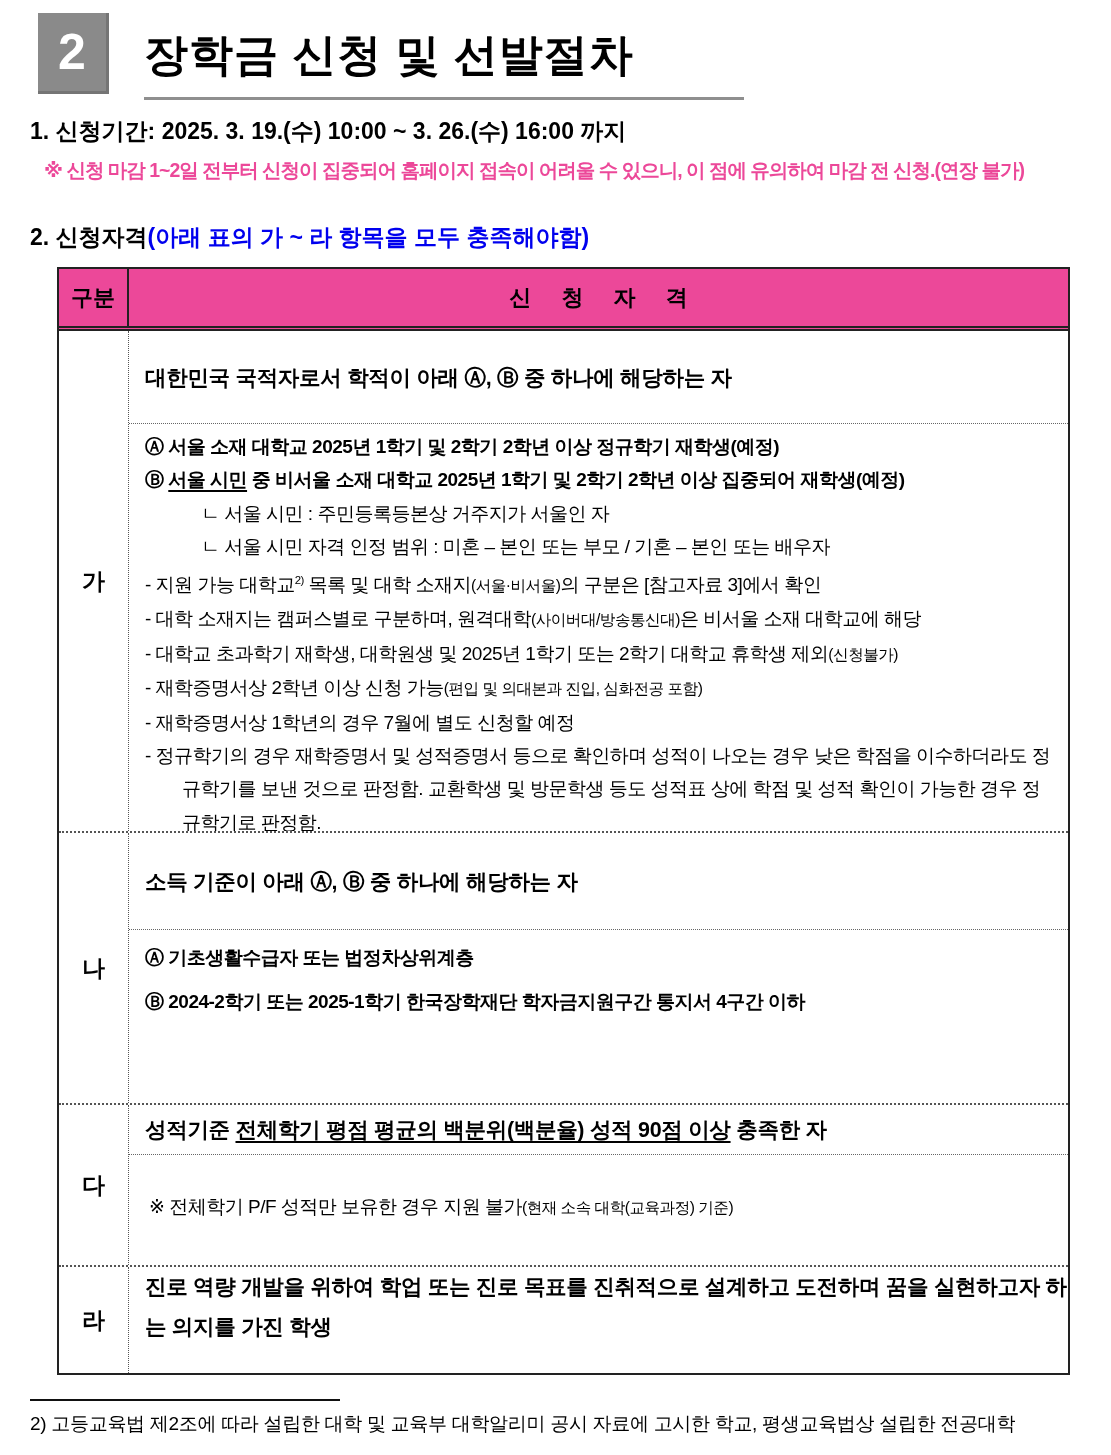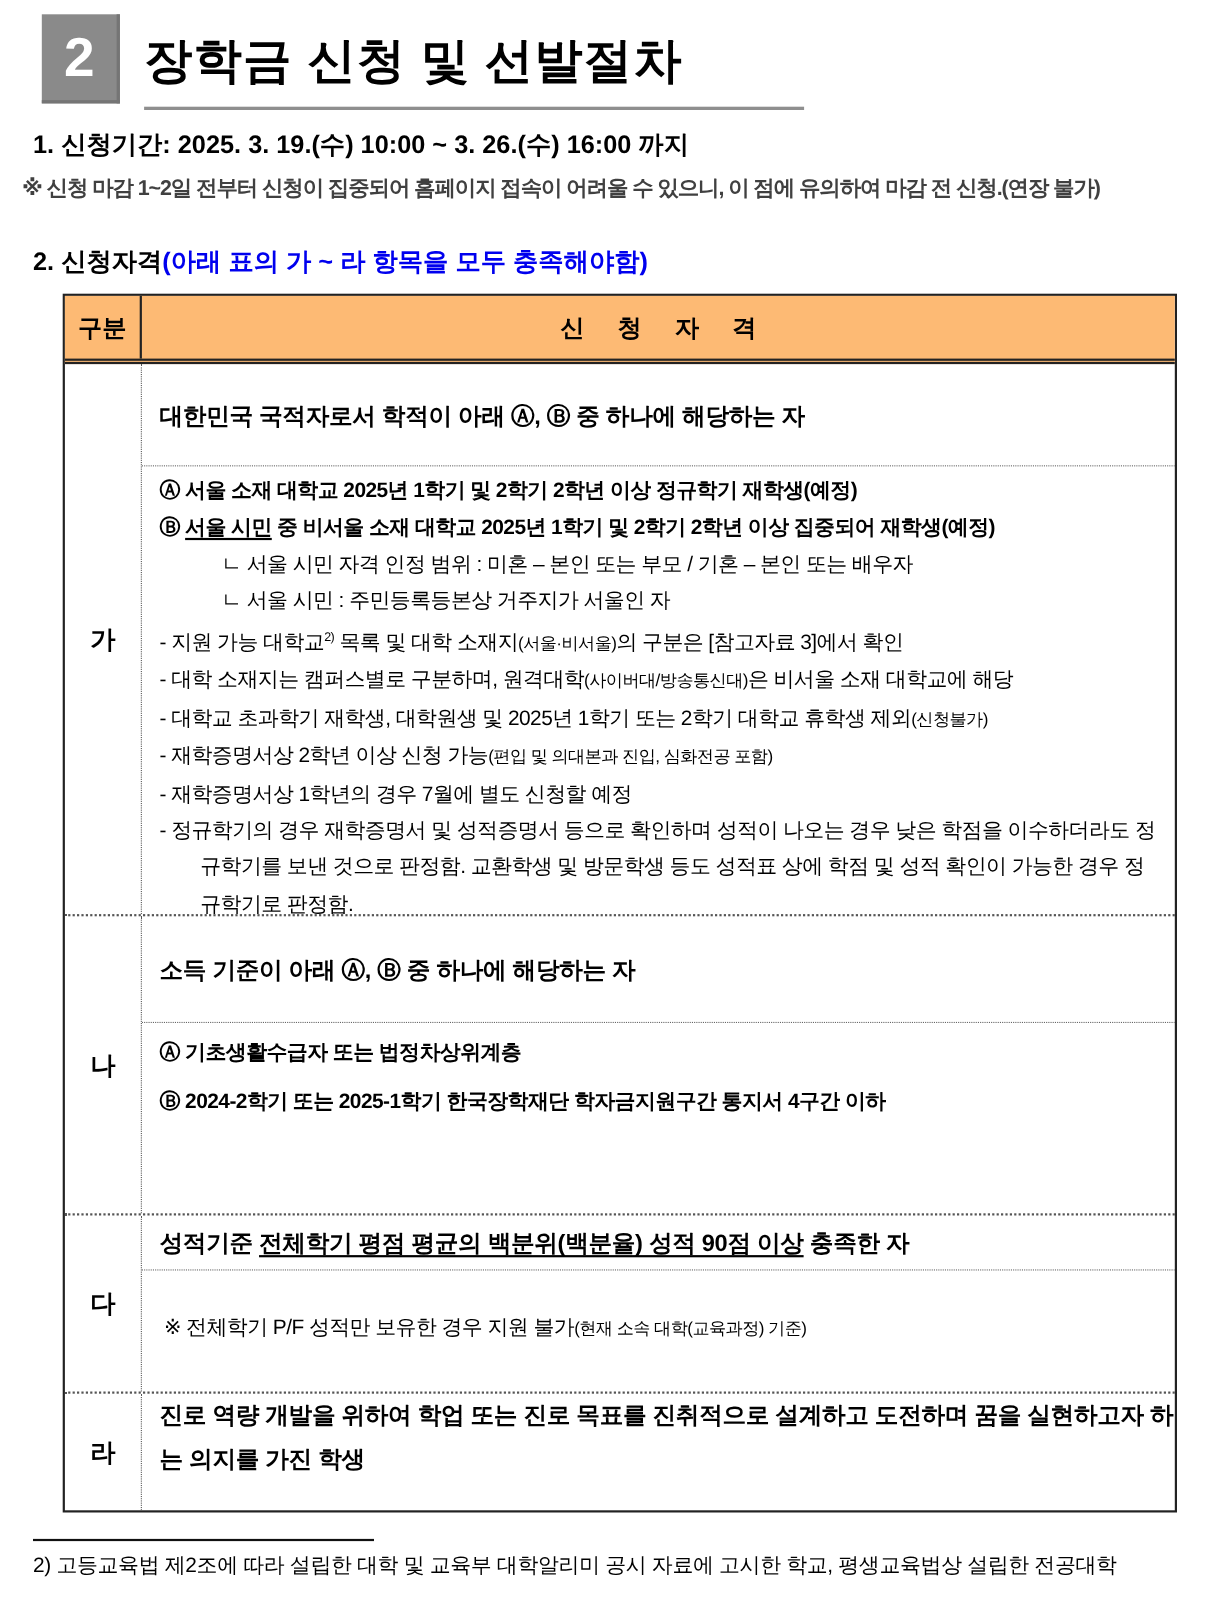--- a/index.html
+++ b/index.html
@@ -9,32 +9,32 @@
     font-family:"Liberation Sans","DejaVu Sans",sans-serif;
   }
   
   .hdr { display:flex; align-items:flex-start; padding:13px 0 0 38px; }
   .badge {
     width:68px; height:78px; background:#8a8a8a; color:#ffffff;
     font-size:50px; font-weight:bold;
     display:flex; align-items:center; justify-content:center;
     border-right:3px solid #757575; border-bottom:3px solid #757575;
   }
-  .title-wrap { margin-left:22px; width:600px; height:84px; border-bottom:3px solid #8f8f8f; display:flex; align-items:center; }
+  .title-wrap { margin-left:35px; width:600px; height:84px; border-bottom:3px solid #8f8f8f; display:flex; align-items:center; }
   .title { margin:0; font-size:44px; font-weight:bold; letter-spacing:1px; white-space:nowrap; }
   
   .s1 { margin:16px 0 0 30px; font-size:23px; font-weight:bold; white-space:nowrap; }
-  .note-red { margin:10px 0 0 20px; font-size:19.5px; font-weight:bold; color:#404040; letter-spacing:-1px; white-space:nowrap; }
+  .note-red { margin:10px 0 0 44px; font-size:19.5px; font-weight:bold; color:#ec4899; letter-spacing:-1px; white-space:nowrap; }
   .s2 { margin:38px 0 0 30px; font-size:23px; font-weight:bold; white-space:nowrap; }
   .s2 .paren { color:#0000ee; }
   
   .table { margin:14px 0 0 57px; width:1013px; border:2px solid #222; box-sizing:border-box; }
   .thead {
     display:grid; grid-template-columns:70px 1fr; height:57px;
-    background:#fdba74; border-bottom:5px double #222;
+    background:#ec4899; border-bottom:5px double #222;
   }
   .th-key { display:flex; align-items:center; justify-content:center; font-weight:bold; font-size:22px; border-right:2px solid #222; }
   .th-val { display:flex; align-items:center; justify-content:center; font-weight:bold; font-size:22px; letter-spacing:12px; text-indent:12px; white-space:nowrap; }
   .trow { display:grid; grid-template-columns:70px 1fr; }
   .trow + .trow { border-top:2px dotted #555; }
   .tkey { display:flex; align-items:center; justify-content:center; font-size:23px; font-weight:bold; border-right:1px dotted #555; }
   .tcontent { overflow:hidden; }
   .row-intro {
     display:flex; align-items:center; padding-left:16px;
     font-weight:bold; font-size:21.5px; border-bottom:1px dotted #666;
@@ -93,22 +93,22 @@
     <div id="tbody">
         <div class="trow r0">
           <div class="tkey">가</div>
           <div class="tcontent">
             <div class="row-intro">
               <div class="intro-inner"><span>대한민국 국적자로서 학적이 아래 Ⓐ, Ⓑ 중 하나에 해당하는 자</span></div>
             </div>
             <div class="row-details">
               <div class="ln-bold"><span>Ⓐ 서울 소재 대학교 2025년 1학기 및 2학기 2학년 이상 정규학기 재학생(예정)</span></div>
               <div class="ln-bold"><span>Ⓑ </span><span class="u">서울 시민</span><span> 중 비서울 소재 대학교 2025년 1학기 및 2학기 2학년 이상 집중되어 재학생(예정)</span></div>
+              <div class="ln ln-ind"><span>ㄴ 서울 시민 : 주민등록등본상 거주지가 서울인 자</span></div>
               <div class="ln ln-ind"><span>ㄴ 서울 시민 자격 인정 범위 : 미혼 – 본인 또는 부모 / 기혼 – 본인 또는 배우자</span></div>
-              <div class="ln ln-ind"><span>ㄴ 서울 시민 : 주민등록등본상 거주지가 서울인 자</span></div>
               <div class="ln"><span>- 지원 가능 대학교</span><sup>2)</sup><span> 목록 및 대학 소재지</span><span class="sm">(서울·비서울)</span><span>의 구분은 [참고자료 3]에서 확인</span></div>
               <div class="ln"><span>- 대학 소재지는 캠퍼스별로 구분하며, 원격대학</span><span class="sm">(사이버대/방송통신대)</span><span>은 비서울 소재 대학교에 해당</span></div>
               <div class="ln"><span>- 대학교 초과학기 재학생, 대학원생 및 2025년 1학기 또는 2학기 대학교 휴학생 제외</span><span class="sm">(신청불가)</span></div>
               <div class="ln"><span>- 재학증명서상 2학년 이상 신청 가능</span><span class="sm">(편입 및 의대본과 진입, 심화전공 포함)</span></div>
               <div class="ln"><span>- 재학증명서상 1학년의 경우 7월에 별도 신청할 예정</span></div>
               <div class="ln-hang"><span>- 정규학기의 경우 재학증명서 및 성적증명서 등으로 확인하며 성적이 나오는 경우 낮은 학점을 이수하더라도 정규학기를 보낸 것으로 판정함. 교환학생 및 방문학생 등도 성적표 상에 학점 및 성적 확인이 가능한 경우 정규학기로 판정함.</span></div>
             </div>
           </div>
         </div>
         <div class="trow r1">

